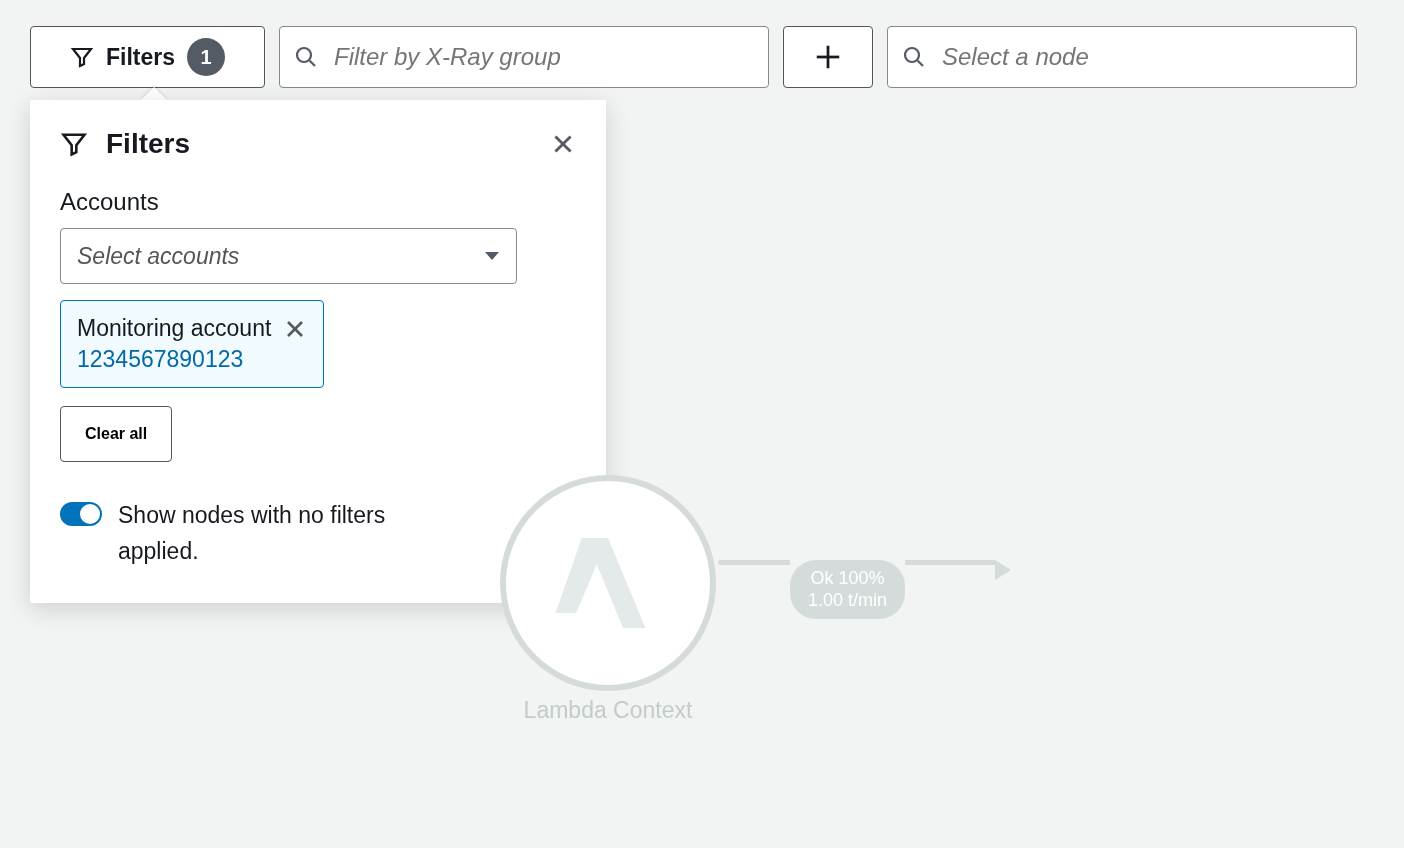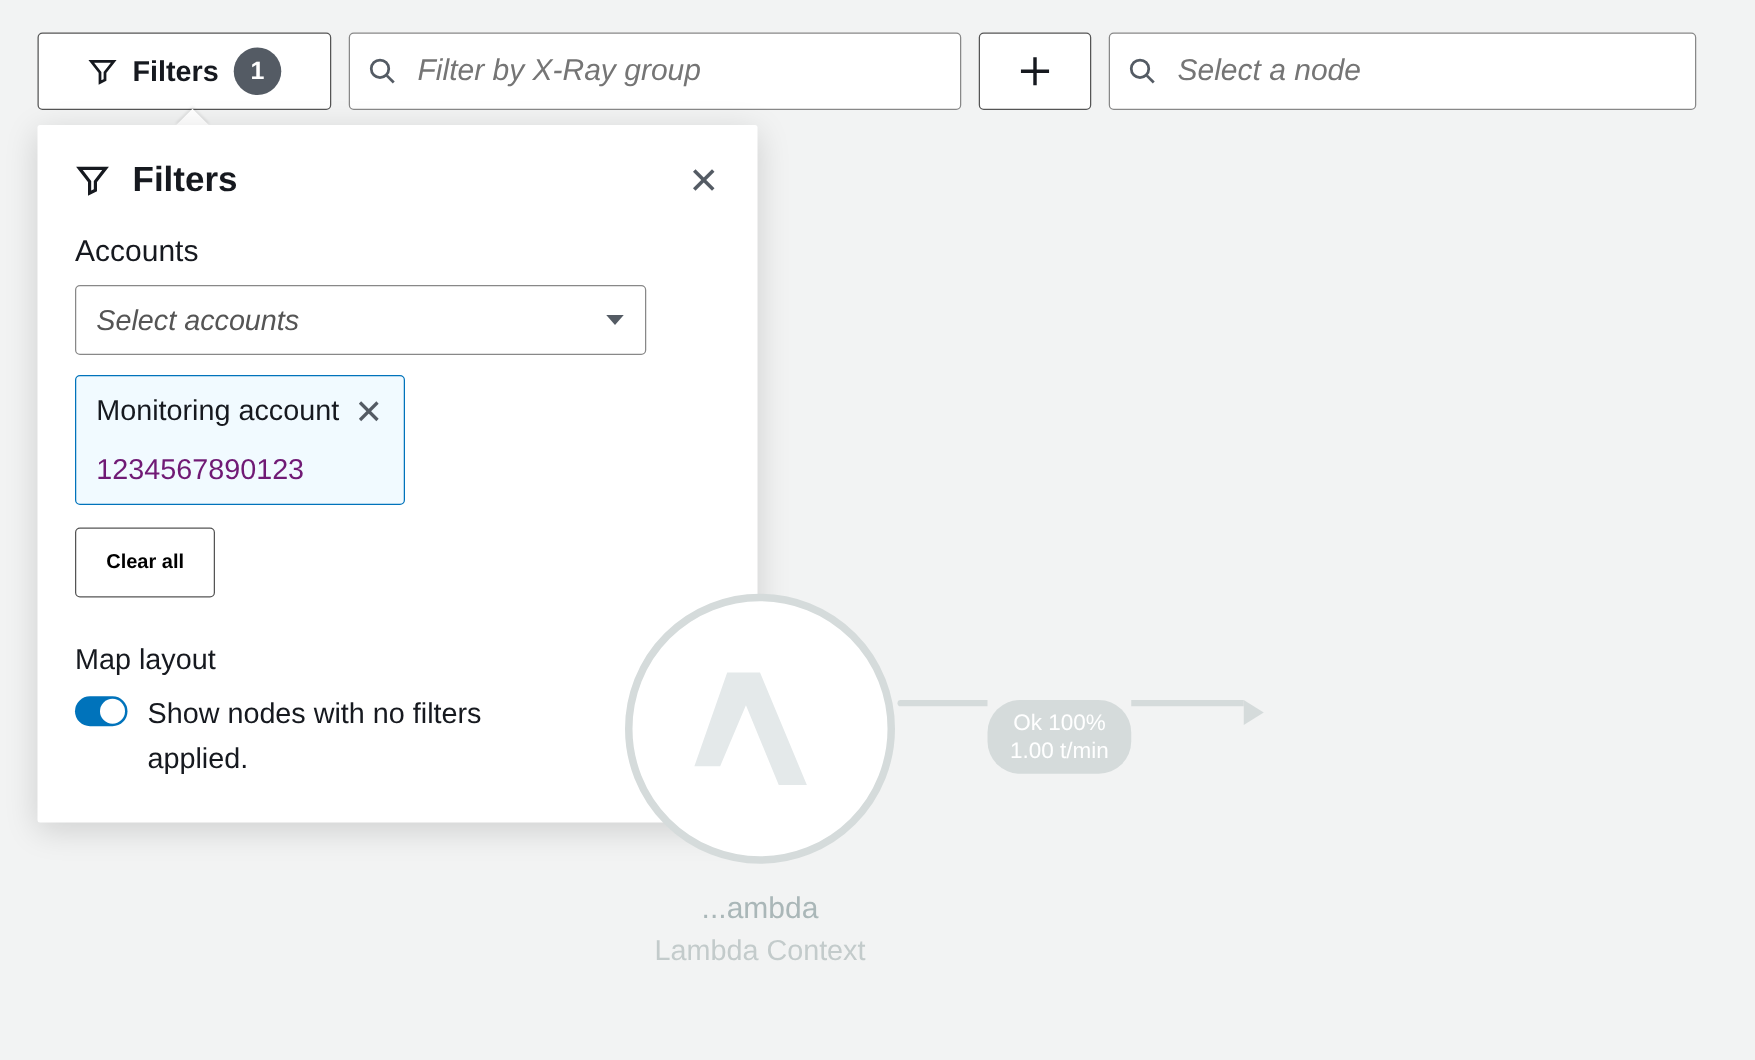--- a/index.html
+++ b/index.html
@@ -16,23 +16,23 @@
   .popover-wrap { position: absolute; left: 30px; top: 100px; }
   .arrow-up { width: 0; height: 0; border-left: 14px solid transparent; border-right: 14px solid transparent; border-bottom: 14px solid #fff; position: absolute; top: -13px; left: 110px; filter: drop-shadow(0 -2px 1px rgba(0,0,0,0.08)); }
   .popover { width: 576px; background: #fff; border-radius: 2px; box-shadow: 0 6px 26px rgba(0,0,0,0.15); padding: 28px 30px 34px 30px; position: relative; }
   .popover-header { display: flex; align-items: center; justify-content: space-between; margin-bottom: 28px; }
   .popover-header-left { display: flex; align-items: center; gap: 18px; }
   .popover-title { font-size: 28px; font-weight: 700; }
   .close-x { cursor: pointer; }
   .section-title { font-size: 24px; font-weight: 400; color: #16191f; margin-bottom: 12px; }
   .select-box { width: 457px; height: 56px; border: 1px solid #888; border-radius: 4px; display: flex; align-items: center; justify-content: space-between; padding: 0 16px; font-style: italic; color: #555; font-size: 23px; cursor: pointer; margin-bottom: 16px; }
   .tag { display: inline-flex; align-items: flex-start; gap: 12px; border: 1px solid #0073bb; background: #f1faff; border-radius: 4px; padding: 14px 16px; margin-bottom: 18px; }
-  .tag-text { display: flex; flex-direction: column; gap: 16px; }
+  .tag-text { display: flex; flex-direction: column; }
   .tag-name { font-size: 23px; color: #16191f; }
-  .tag-id { font-size: 23px; color: #701a75; margin-top: 4px; }
+  .tag-id { font-size: 23px; color: #0369a1; margin-top: 4px; }
   .tag-x { cursor: pointer; margin-top: 2px; }
   .clear-btn { height: 56px; padding: 0 24px; border: 1px solid #555; background: #fff; border-radius: 4px; font-weight: 700; font-size: 16px; cursor: pointer; display: inline-flex; align-items: center; }
   .divider-space { height: 36px; }
   .map-layout-title { font-size: 23px; color: #16191f; margin-bottom: 12px; }
   .toggle-row { display: flex; align-items: flex-start; gap: 16px; }
   .toggle { width: 42px; height: 24px; border-radius: 12px; background: #0073bb; position: relative; flex-shrink: 0; margin-top: 4px; cursor: pointer; }
   .toggle .knob { position: absolute; right: 2px; top: 2px; width: 20px; height: 20px; background: #fff; border-radius: 50%; }
   .toggle-label { font-size: 23px; line-height: 1.55; max-width: 350px; }
   .canvas { position: absolute; left: 0; top: 0; width: 1404px; height: 848px; pointer-events: none; }
   .node { position: absolute; text-align: center; pointer-events: auto; }
@@ -145,41 +145,39 @@
     </div>
 
     <div>
       <button class="clear-btn">
         <span>Clear all</span>
       </button>
     </div>
 
     <div class="divider-space"></div>
 
-    <div class="map-layout-title">Map layout</div>
     <div class="toggle-row">
       <div class="toggle">
         <div class="knob"></div>
       </div>
       <div class="toggle-label">Show nodes with no filters applied.</div>
     </div>
   </div>
 </div>
 
 <div class="canvas">
 
   <div class="node faded" style="left:498px; top:475px; width:220px;">
     <div class="node-circle">
       <span>
         <svg width="120" height="120" viewBox="0 0 64 64">
             <path d="M18 8 h14 l20 48 h-12 l-14 -34 -11 26 h-11 z" fill="#e4e9ea"></path>
           </svg>
       </span>
     </div>
-    <div class="node-title">...ambda</div>
     <div class="node-sub">Lambda Context</div>
   </div>
 
   <div class="edge" style="left:718px; top:560px;">
     <div class="edge-line edge-left"></div>
     <div class="edge-pill">
       <div>Ok 100%</div>
       <div>1.00 t/min</div>
     </div>
     <div class="edge-line edge-right"></div>

